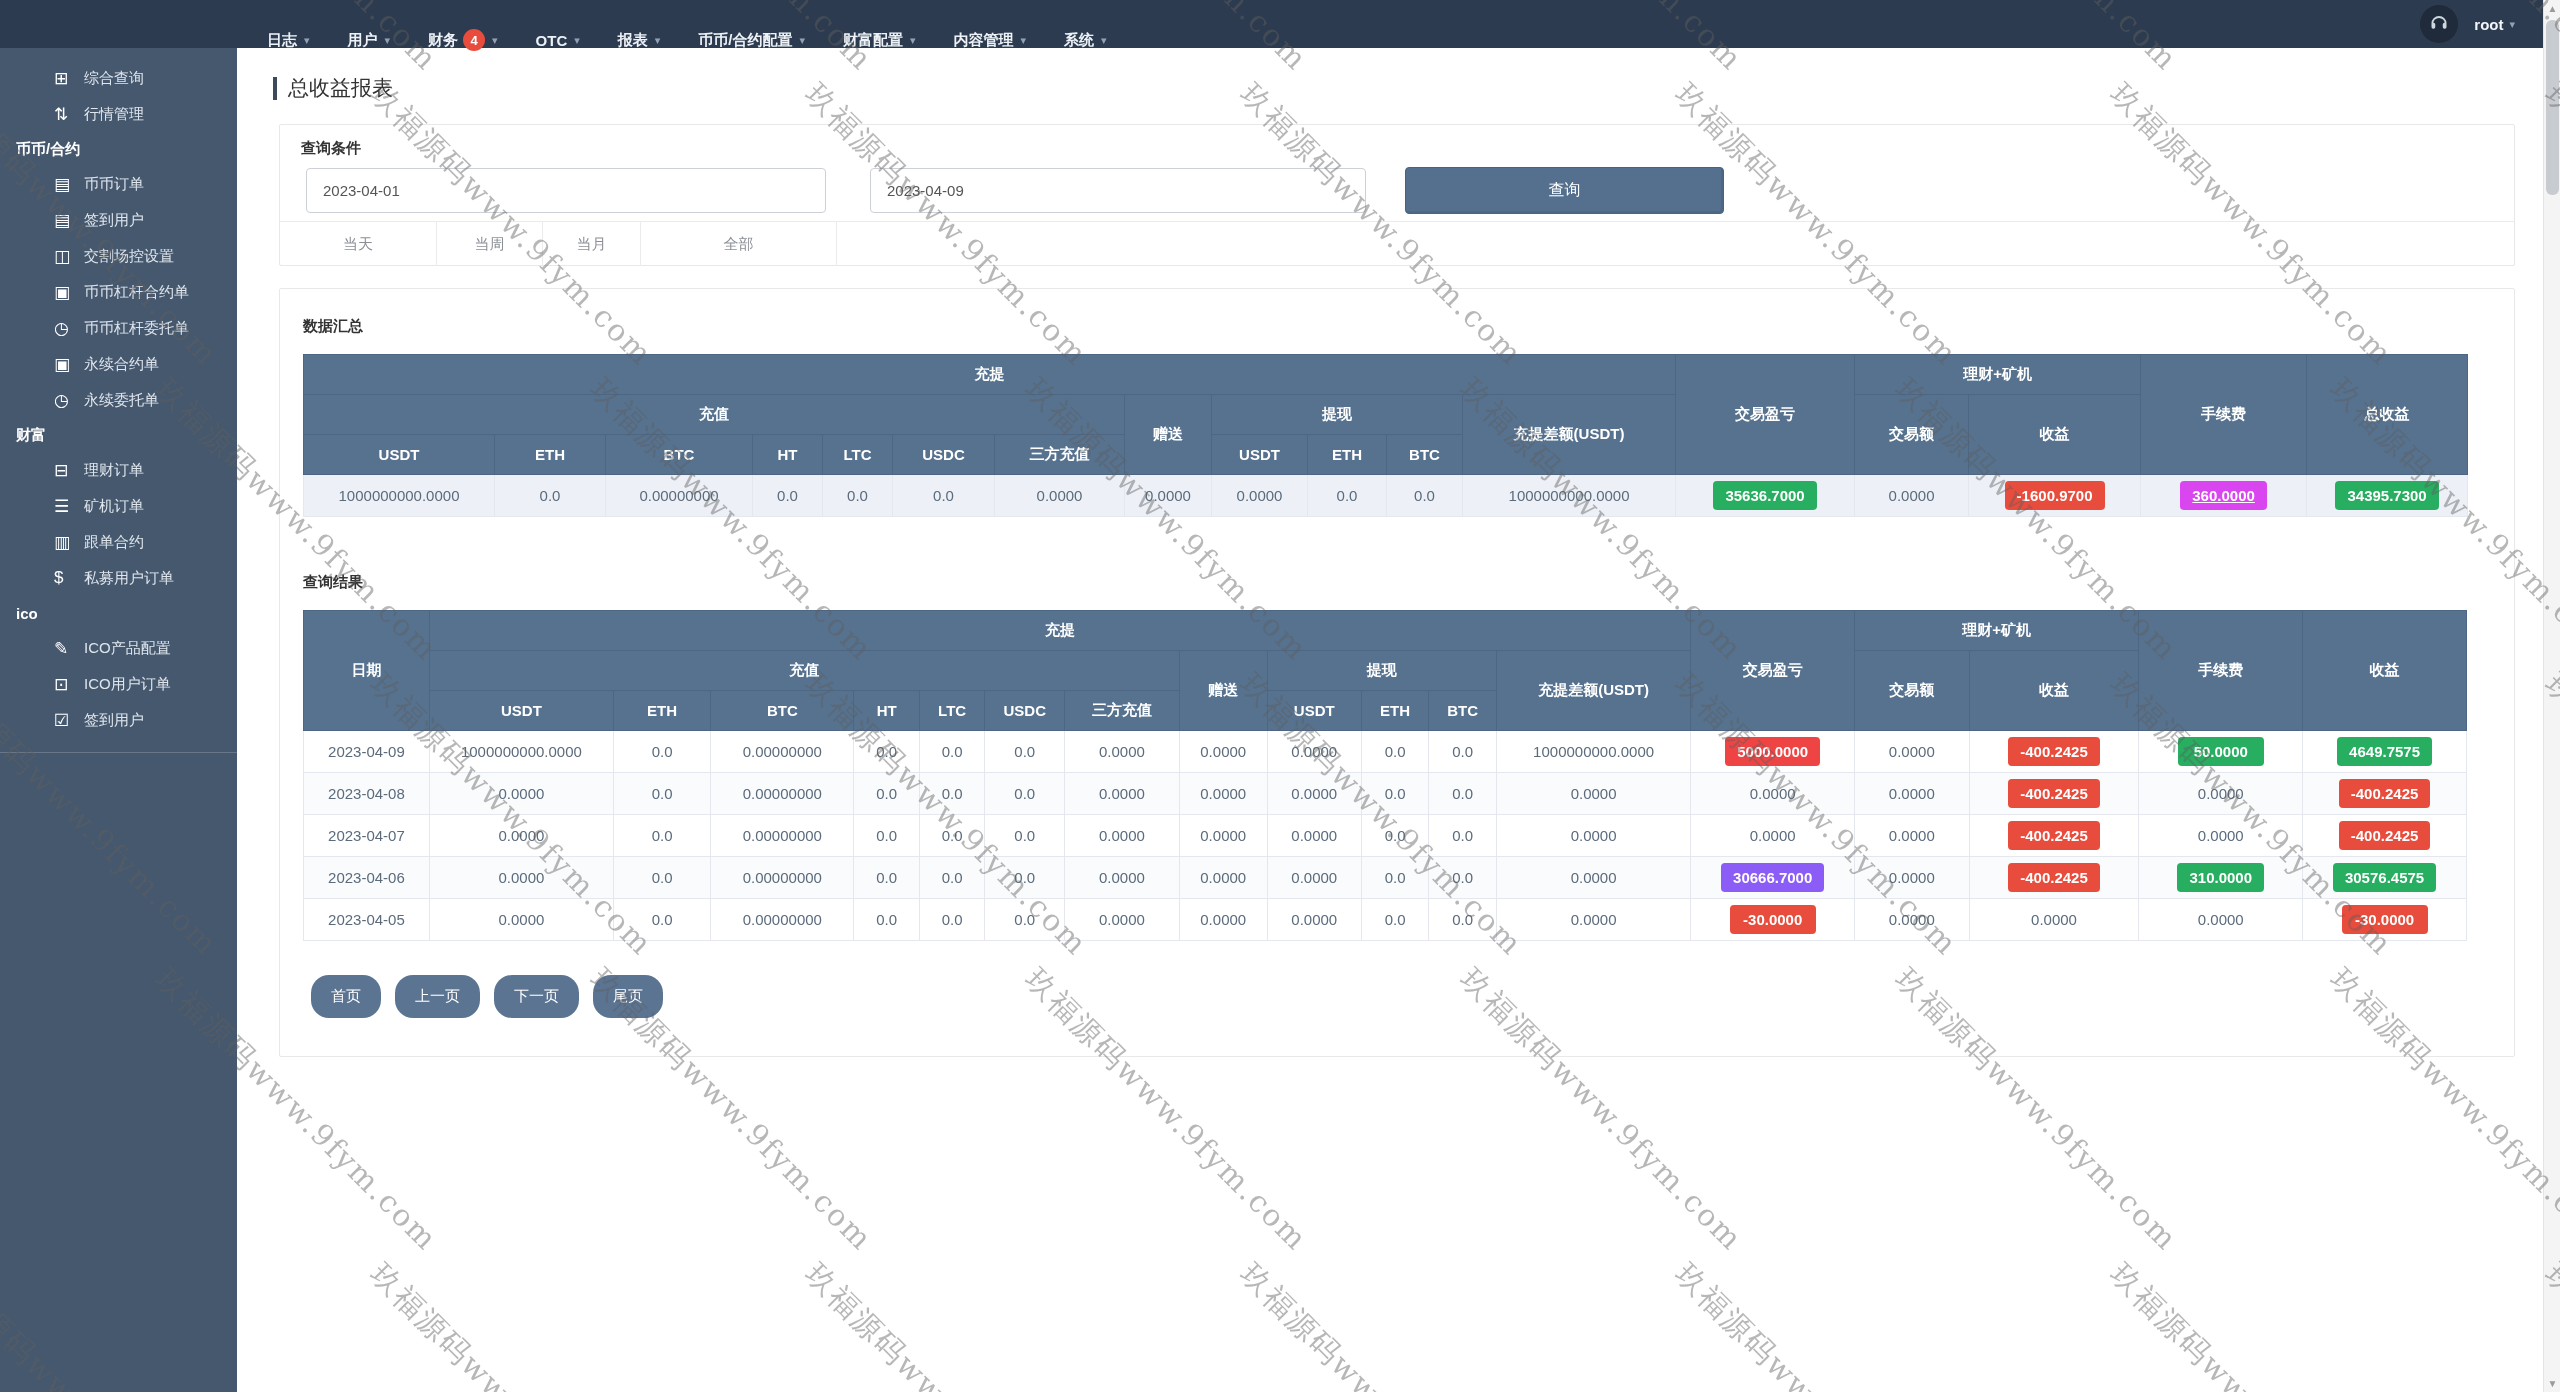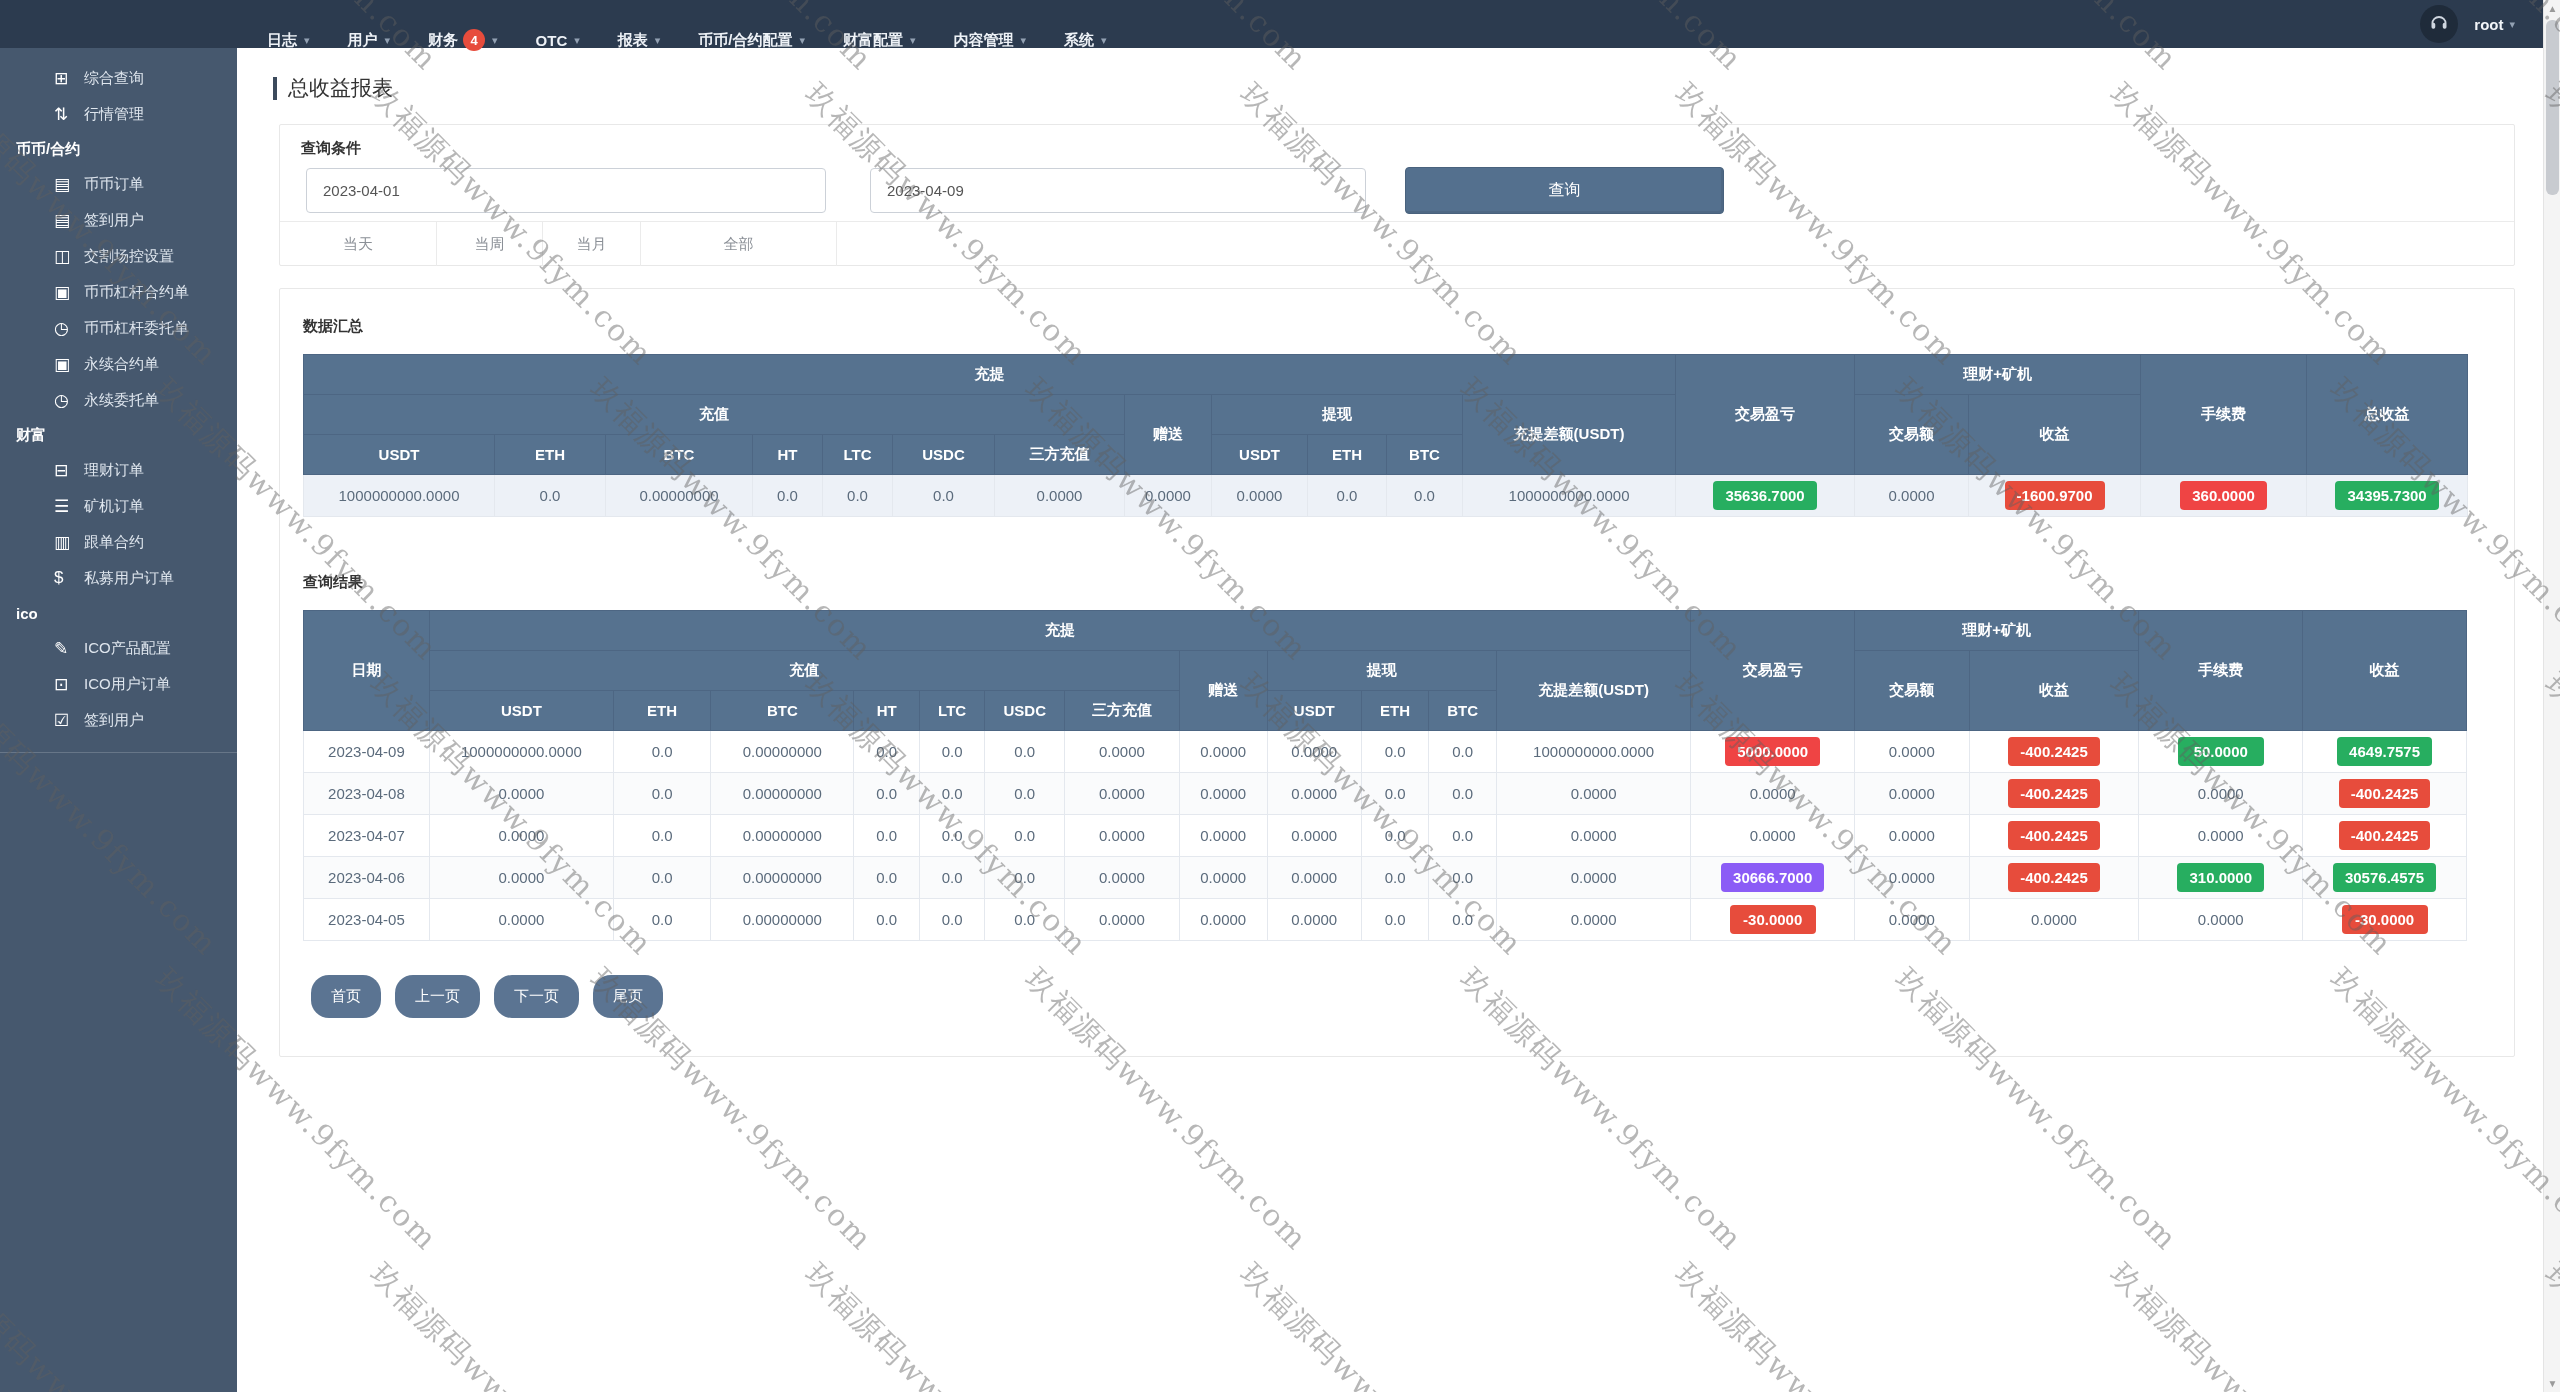--- a/index.html
+++ b/index.html
@@ -314,21 +314,21 @@
             <td>0.0</td>
             <td>0.0000</td>
             <td>0.0000</td>
             <td>0.0000</td>
             <td>0.0</td>
             <td>0.0</td>
             <td>1000000000.0000</td>
             <td><span class="badge" style="background: rgb(39, 174, 96);">35636.7000</span></td>
             <td>0.0000</td>
             <td><span class="badge" style="background: rgb(231, 76, 60);">-1600.9700</span></td>
-            <td><span class="badge" style="background: #ef4444;">360.0000</span></td>
+            <td><span class="badge" style="background: #d946ef; text-decoration: underline;">360.0000</span></td>
             <td><span class="badge" style="background: rgb(39, 174, 96);">34395.7300</span></td>
           </tr>
         </tbody>
     </table>
 
     <div class="section-label second">查询结果</div>
 
     <table class="t-results">
       <colgroup>
         <col style="width:123px">

